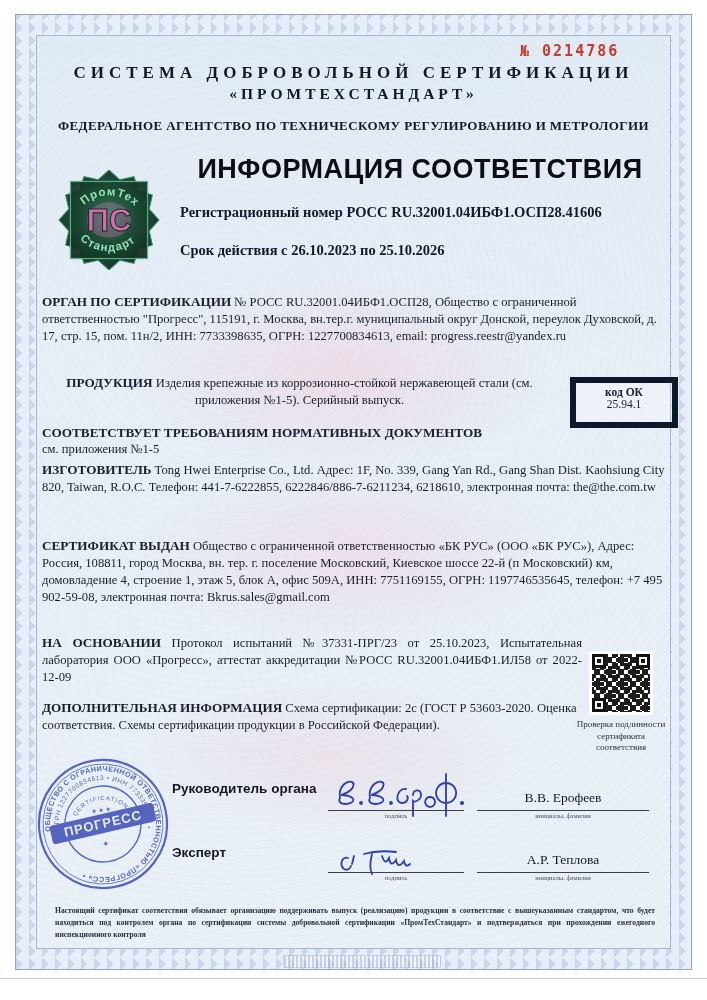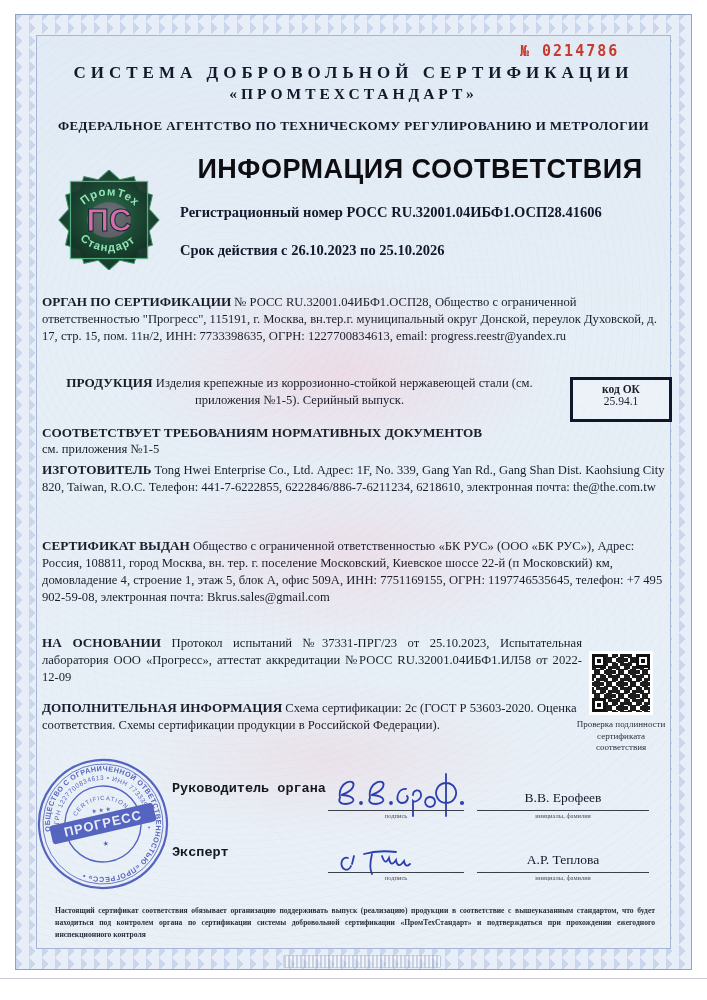--- a/index.html
+++ b/index.html
@@ -48,39 +48,39 @@
   .para{font-size:12.6px;line-height:1.34;color:#1a1e2c;}
   .para b{font-size:13.2px;}
   .p-organ{left:42px;top:293px;width:630px;}
   .p-product{left:42px;top:374px;width:515px;text-align:center;}
   .p-conform-label{left:42px;top:424px;width:520px;font-weight:bold;font-size:13.2px;}
   .p-conform-text{left:42px;top:441px;width:520px;}
   .p-maker{left:42px;top:461px;width:630px;}
   .p-issued{left:42px;top:537px;width:632px;}
   .p-basis{left:42px;top:634px;width:540px;text-align:justify;}
   .p-add{left:42px;top:699px;width:540px;}
-  .codebox{border:3px solid #0f172a;text-align:center;font-size:11.5px;color:#1a1e2c;background:rgba(255,255,255,.25);}
+  .codebox{border:6px solid #0f172a;text-align:center;font-size:11.5px;color:#1a1e2c;background:rgba(255,255,255,.25);}
   .codebox b{display:block;font-size:11.5px;}
   .box-ok{left:570px;top:377px;width:96px;height:36px;padding-top:3px;}
   .box-tnved{left:570px;top:430px;width:96px;height:30px;padding-top:4px;}
 
   
   .qr{left:589px;top:651px;width:64px;height:64px;background:#fff;padding:3px;box-sizing:border-box;}
   .qr-m{position:relative;width:100%;height:100%;
     background:
       repeating-conic-gradient(#1d1d1d 0 25%,rgba(0,0,0,0) 0 50%) 0 0/8px 8px,
       repeating-conic-gradient(rgba(0,0,0,0) 0 25%,#1d1d1d 0 50%) 2px 3px/12px 12px,
       #fff;}
   .fp{position:absolute;width:14px;height:14px;border:3px solid #111;background:#fff;box-sizing:border-box;}
   .fp::after{content:"";position:absolute;inset:2px;background:#111;}
   .fp.tl{left:0;top:0}.fp.tr{right:0;top:0}.fp.bl{left:0;bottom:0}
   .qr-cap{left:572px;top:719px;width:98px;text-align:center;font-size:9px;line-height:1.3;color:#2a2f3e;}
 
   
-  .role{font-family:Liberation Mono, monospace;font-weight:bold;font-size:13.5px;color:#15181f;}
+  .role{font-family:Liberation Sans, sans-serif;font-weight:bold;font-size:13.5px;color:#15181f;}
   .role1{left:172px;top:781px;}
   .role2{left:172px;top:845px;}
   .sigline{border-top:1px solid #3a3f4a;height:0;}
   .sl1{left:328px;top:810px;width:136px;}
   .nl1{left:477px;top:810px;width:172px;}
   .sl2{left:328px;top:872px;width:136px;}
   .nl2{left:477px;top:872px;width:172px;}
   .sub{font-size:6.5px;color:#4c5160;text-align:center;}
   .sub1a{left:328px;top:812px;width:136px;}
   .sub1b{left:477px;top:812px;width:172px;}

